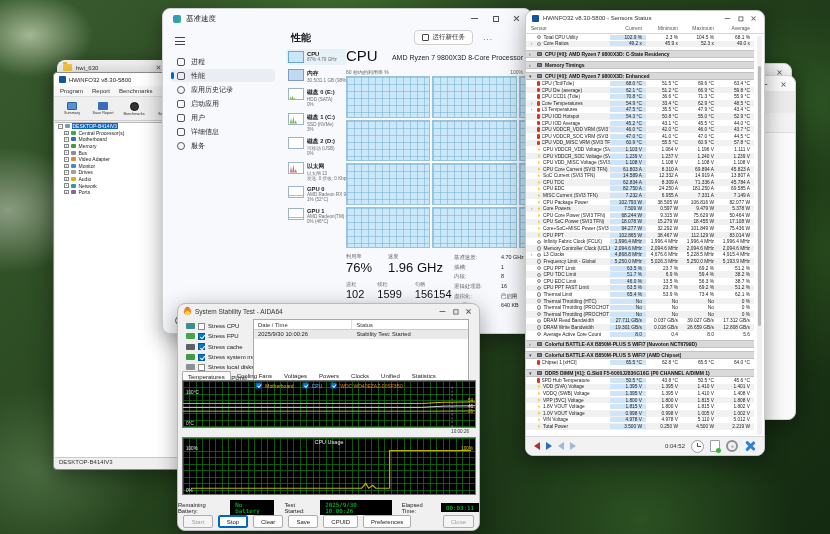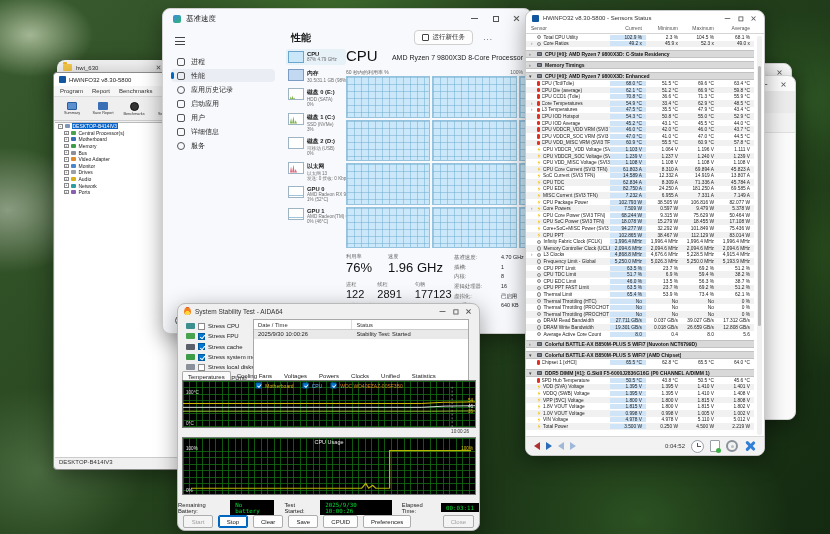--- a/index.html
+++ b/index.html
@@ -465,29 +465,29 @@
           <div class="sv">76%</div>
         </div>
         <div class="stat">
           <div class="sl">速度</div>
           <div class="sv">1.96 GHz</div>
         </div>
       </div>
     <div class="stats2">
         <div class="stat">
           <div class="sl">进程</div>
-          <div class="sv">122</div>
+          <div class="sv">102</div>
         </div>
         <div class="stat">
           <div class="sl">线程</div>
-          <div class="sv">2891</div>
+          <div class="sv">1599</div>
         </div>
         <div class="stat">
           <div class="sl">句柄</div>
-          <div class="sv">177123</div>
+          <div class="sv">156154</div>
         </div>
       </div>
     <div class="uptime">正常运行时间</div>
     <div class="rstats">
         <div class="rrow">
           <span class="rl">基准速度:</span>
           <span class="rv">4.70 GHz</span>
         </div>
         <div class="rrow">
           <span class="rl">插槽:</span>

